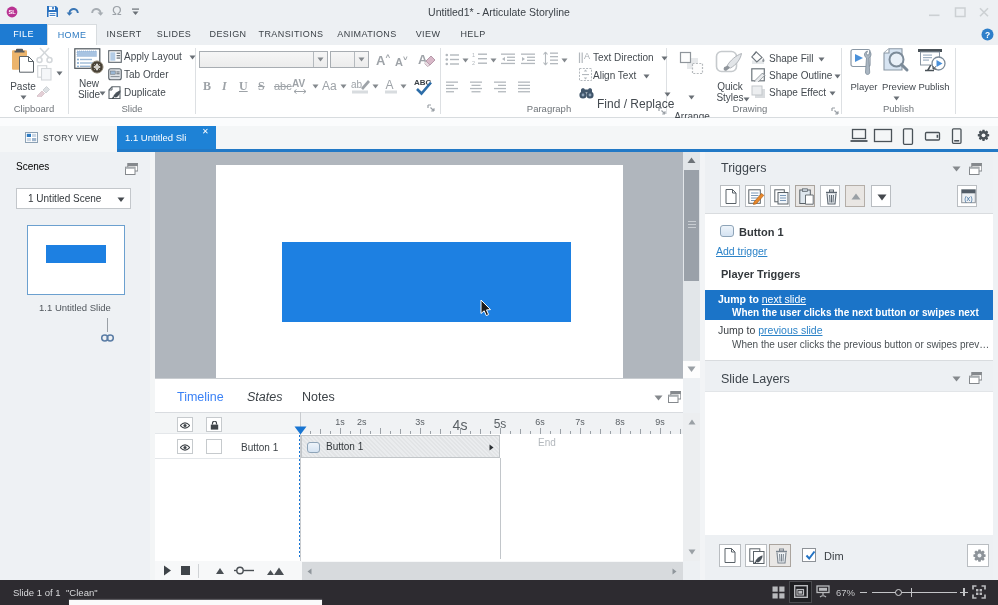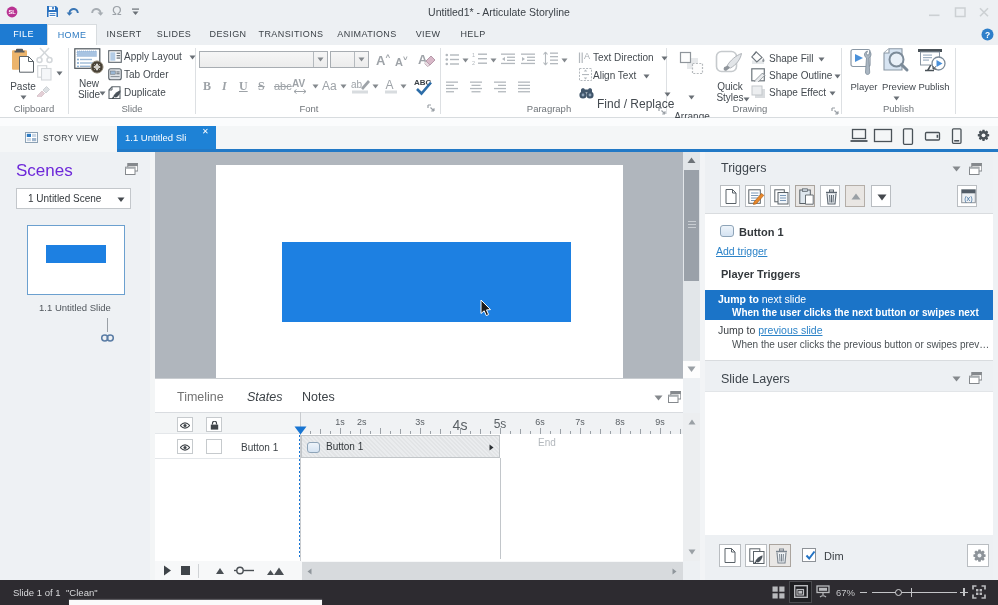--- a/index.html
+++ b/index.html
@@ -69,21 +69,20 @@
 
   <div class="abs" style="left:68px;top:3px;width:1px;height:66px;background:#dde0e3;"></div>
   <div class="abs" style="left:195px;top:3px;width:1px;height:66px;background:#dde0e3;"></div>
   <div class="abs" style="left:440px;top:3px;width:1px;height:66px;background:#dde0e3;"></div>
   <div class="abs" style="left:666px;top:3px;width:1px;height:66px;background:#dde0e3;"></div>
   <div class="abs" style="left:841px;top:3px;width:1px;height:66px;background:#dde0e3;"></div>
   <div class="abs" style="left:955px;top:3px;width:1px;height:66px;background:#dde0e3;"></div>
 
   <div class="abs" style="left:0px;top:58px;width:68px;text-align:center;font-size:9.5px;color:#70757a;">Clipboard</div>
   <div class="abs" style="left:69px;top:58px;width:126px;text-align:center;font-size:9.5px;color:#70757a;">Slide</div>
-  <div class="abs" style="left:196px;top:58px;width:226px;text-align:center;font-size:9.5px;color:#70757a;">Font</div>
   <div class="abs" style="left:441px;top:58px;width:216px;text-align:center;font-size:9.5px;color:#70757a;">Paragraph</div>
   <div class="abs" style="left:667px;top:58px;width:166px;text-align:center;font-size:9.5px;color:#70757a;">Drawing</div>
   <div class="abs" style="left:842px;top:58px;width:113px;text-align:center;font-size:9.5px;color:#70757a;">Publish</div>
   <svg class="abs" style="left:11px;top:3px;" width="24" height="25" viewBox="0 0 24 25">
 <rect x="1" y="2.2" width="15" height="19.5" rx="1" fill="#ecb46c"></rect>
 <path d="M5 2.8 V1.6 A1 1 0 0 1 6 0.8 H11 A1 1 0 0 1 12 1.6 V2.8 H13.5 V4.6 H3.5 V2.8 Z" fill="#55585c"></path>
 <circle cx="8.5" cy="1.9" r="1" fill="#55585c"></circle>
 <path d="M8.5 8.5 H17.5 L22.5 13.5 V24.2 H8.5 Z" fill="#fff" stroke="#5a6268" stroke-width="1"></path>
 <path d="M17.5 8.5 V13.5 H22.5" fill="none" stroke="#5a6268" stroke-width="1"></path>
 </svg>
@@ -422,21 +421,21 @@
     <g transform="translate(133.5,8.2)" fill="#4a5258">
       <path d="M-1 -6.5 H1 L1.5 -4.6 L3.3 -5.6 L4.7 -4.2 L3.8 -2.4 L5.7 -2 V0.1 L3.8 0.6 L4.7 2.4 L3.3 3.8 L1.5 2.8 L1 4.7 H-1 L-1.5 2.8 L-3.3 3.8 L-4.7 2.4 L-3.8 0.6 L-5.7 0.1 V-2 L-3.8 -2.4 L-4.7 -4.2 L-3.3 -5.6 L-1.5 -4.6 Z"></path>
       <circle cx="0" cy="-0.9" r="1.9" fill="#f6f7f8"></circle>
     </g>
   </svg>
 </div>
 
 <div class="abs" style="left:117px;top:149px;width:881px;height:3px;background:#2279c6;"></div>
 
 <div class="abs" id="scenes" style="left:0;top:152px;width:150px;height:428px;background:#eef1f4;">
-  <div class="abs" style="left:16px;top:9px;font-size:17px;color:#6d28d9;">Scenes</div>
+  <div class="abs" style="left:16px;top:9px;font-size:10px;color:#000000;">Scenes</div>
   <svg class="abs" style="left:125px;top:11px;" width="13" height="12" viewBox="0 0 13 12">
     <rect x="2.8" y="0.5" width="10" height="7.5" fill="#fff" stroke="#85898d"></rect>
     <rect x="2.8" y="0.5" width="10" height="2.6" fill="#85898d"></rect>
     <rect x="0.5" y="4.2" width="9.5" height="7.3" fill="#fff" stroke="#85898d"></rect>
     <rect x="0.5" y="4.2" width="9.5" height="1.6" fill="#a9adb1"></rect>
   </svg>
   <div class="abs" style="left:16px;top:36px;width:115px;height:21px;background:#fff;border:1px solid #c3c7cb;">
     <div class="abs" style="left:11px;top:4px;font-size:10px;color:#33383c;">1 Untitled Scene</div>
     <svg class="abs" style="left:100px;top:8px;" width="8" height="6" viewBox="0 0 8 6">
         <path d="M0.5 0.5 h7 l-3.5 4.5 z" fill="#44494e"></path>
@@ -477,21 +476,21 @@
   <div class="abs" style="left:0;top:209px;width:17px;height:17px;background:#fdfdfd;">
     <svg class="abs" style="left:4px;top:5px;" width="9" height="7" viewBox="0 0 9 7">
         <path d="M0.5 0.5 H8.5 L4.5 6 Z" fill="#9aa0a5"></path>
       </svg>
   </div>
 </div>
 
 <div class="abs" style="left:700px;top:152px;width:5px;height:428px;background:#f2f4f6;"></div>
 
 <div class="abs" id="timeline" style="left:155px;top:378px;width:528px;height:202px;background:#fff;border-top:1px solid #c9cdd1;">
-  <div class="abs" style="left:22px;top:11px;font-size:12.5px;color:#737373;">Timeline</div>
+  <div class="abs" style="left:22px;top:11px;font-size:12.5px;color:#3b82f6;">Timeline</div>
   <div class="abs" style="left:92px;top:11px;font-size:12.5px;color:#3c4247;font-style:italic;">States</div>
   <div class="abs" style="left:147px;top:11px;font-size:12.5px;color:#3c4247;">Notes</div>
   <svg class="abs" style="left:499px;top:16px;" width="9" height="6" viewBox="0 0 9 6">
       <path d="M0.5 0.5 h8 l-4 5 z" fill="#85898d"></path>
     </svg>
   <svg class="abs" style="left:513px;top:12px;" width="13" height="12" viewBox="0 0 13 12">
     <rect x="2.8" y="0.5" width="10" height="7.5" fill="#fff" stroke="#85898d"></rect>
     <rect x="2.8" y="0.5" width="10" height="2.6" fill="#85898d"></rect>
     <rect x="0.5" y="4.2" width="9.5" height="7.3" fill="#fff" stroke="#85898d"></rect>
     <rect x="0.5" y="4.2" width="9.5" height="1.6" fill="#a9adb1"></rect>
@@ -699,21 +698,21 @@
         <text x="7.5" y="11.5" font-size="7.5" fill="#3e6f9e" text-anchor="middle" font-family="Liberation Sans">(x)</text>
       </svg>
     </div>
 
   <div class="abs" style="left:15px;top:73px;width:14px;height:12px;background:linear-gradient(#eef4fa,#d5e3f2);border:1px solid #8ea4b8;border-radius:3px;"></div>
   <div class="abs" style="left:34px;top:74px;font-size:11px;font-weight:bold;color:#33383c;">Button 1</div>
   <div class="abs" style="left:11px;top:93px;font-size:10.5px;color:#2c83c8;text-decoration:underline;">Add trigger</div>
   <div class="abs" style="left:16px;top:116px;font-size:11px;font-weight:bold;color:#33383c;">Player Triggers</div>
 
   <div class="abs" style="left:0;top:138px;width:288px;height:30px;background:#1b74c8;color:#fff;">
-    <div class="abs" style="left:13px;top:3px;font-size:10.5px;font-weight:bold;">Jump to <span style="font-weight:normal;">next slide</span></div>
+    <div class="abs" style="left:13px;top:3px;font-size:10.5px;font-weight:bold;">Jump to <span style="font-weight:normal;text-decoration:underline;">next slide</span></div>
     <div class="abs" style="left:27px;top:17px;font-size:10px;font-weight:bold;white-space:nowrap;">When the user clicks the next button or swipes next</div>
   </div>
   <div class="abs" style="left:13px;top:172px;font-size:10.5px;color:#3a3f44;">Jump to <span style="color:#2c83c8;text-decoration:underline;">previous slide</span></div>
   <div class="abs" style="left:27px;top:187px;font-size:10px;color:#4a5054;white-space:nowrap;">When the user clicks the previous button or swipes prev…</div>
 
   <div class="abs" style="left:0;top:208px;width:293px;height:32px;background:#edf0f3;border-top:1px solid #d9dcdf;border-bottom:1px solid #e2e5e8;"></div>
   <div class="abs" style="left:16px;top:220px;font-size:12.5px;color:#3e454c;">Slide Layers</div>
   <svg class="abs" style="left:247px;top:224px;" width="9" height="6" viewBox="0 0 9 6">
       <path d="M0.5 0.5 h8 l-4 5 z" fill="#85898d"></path>
     </svg>

